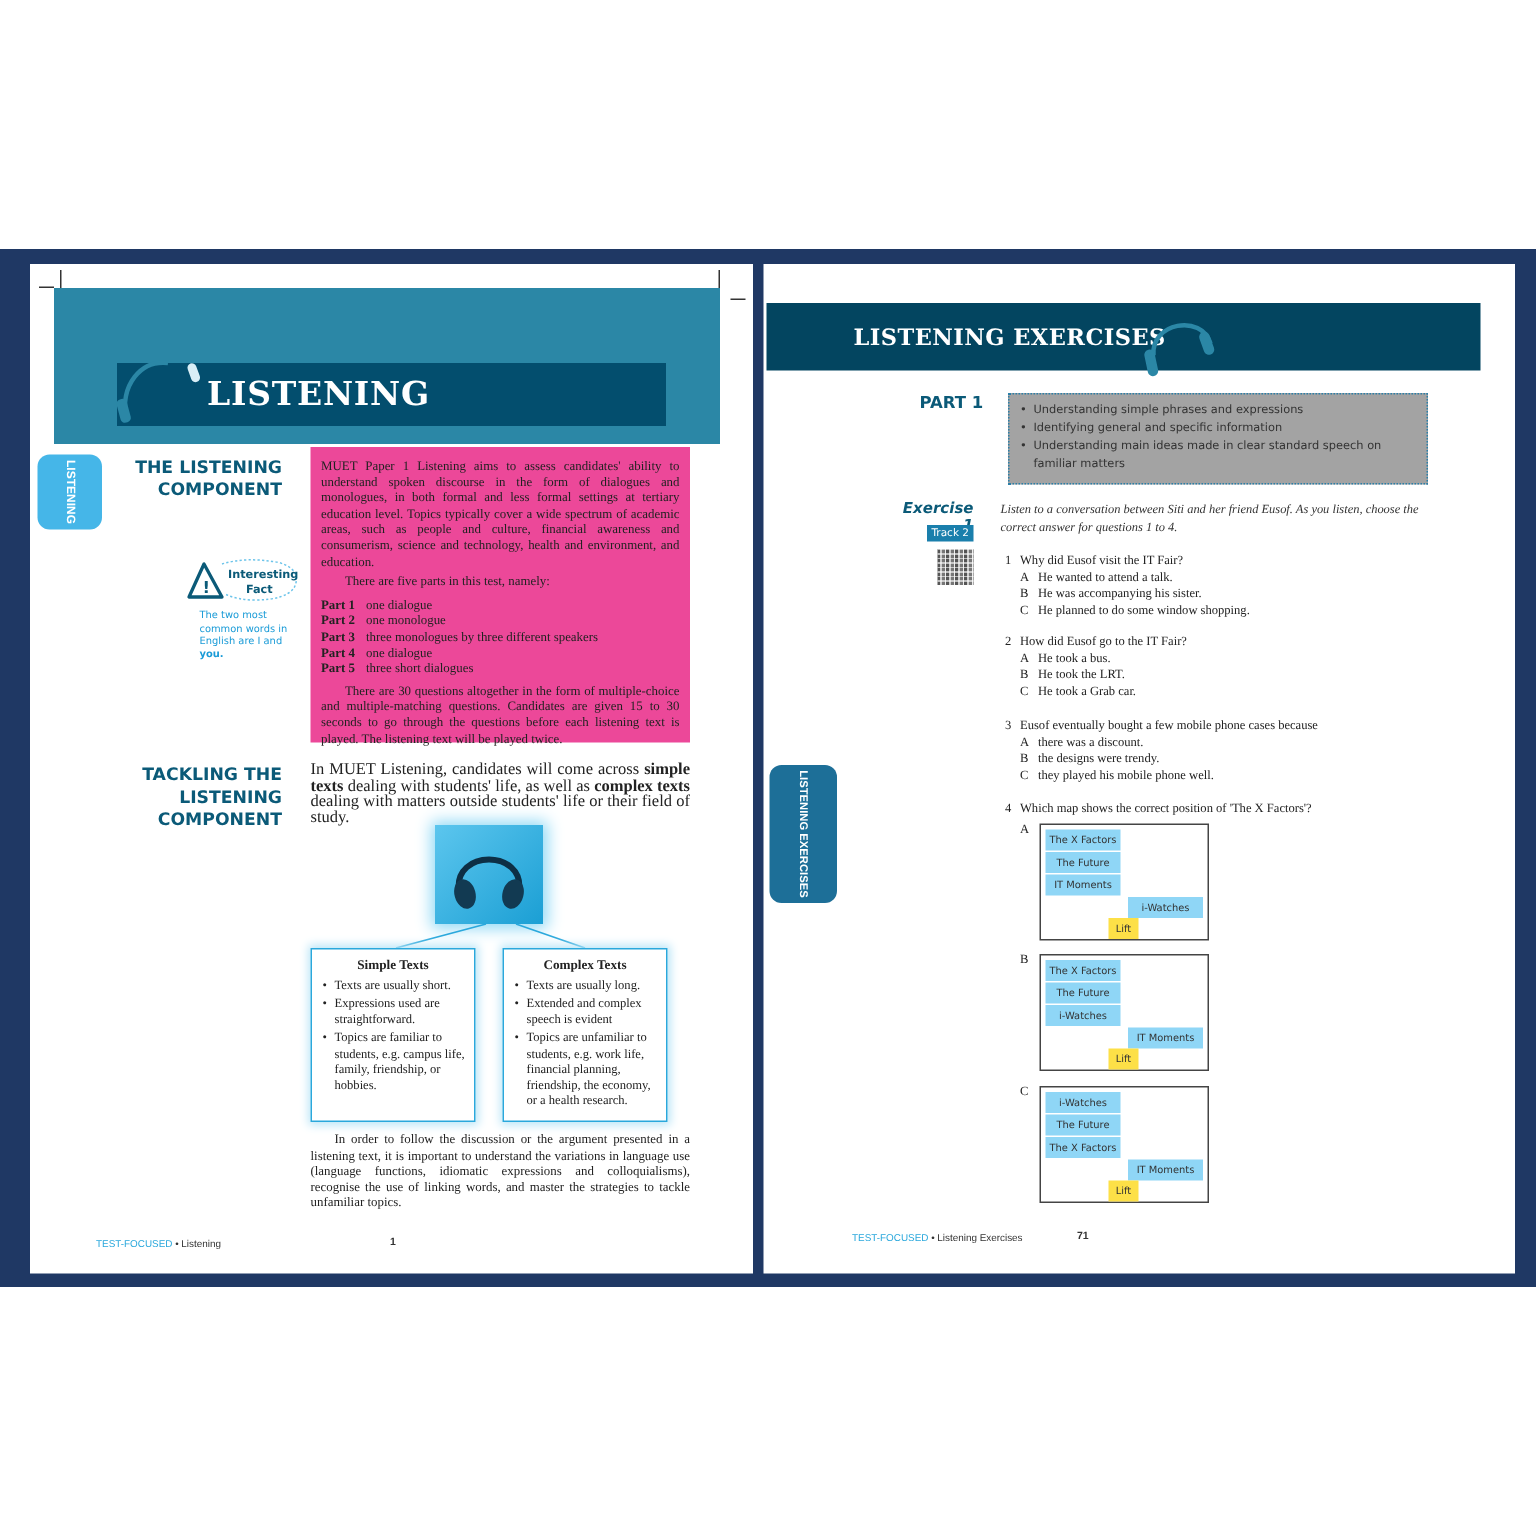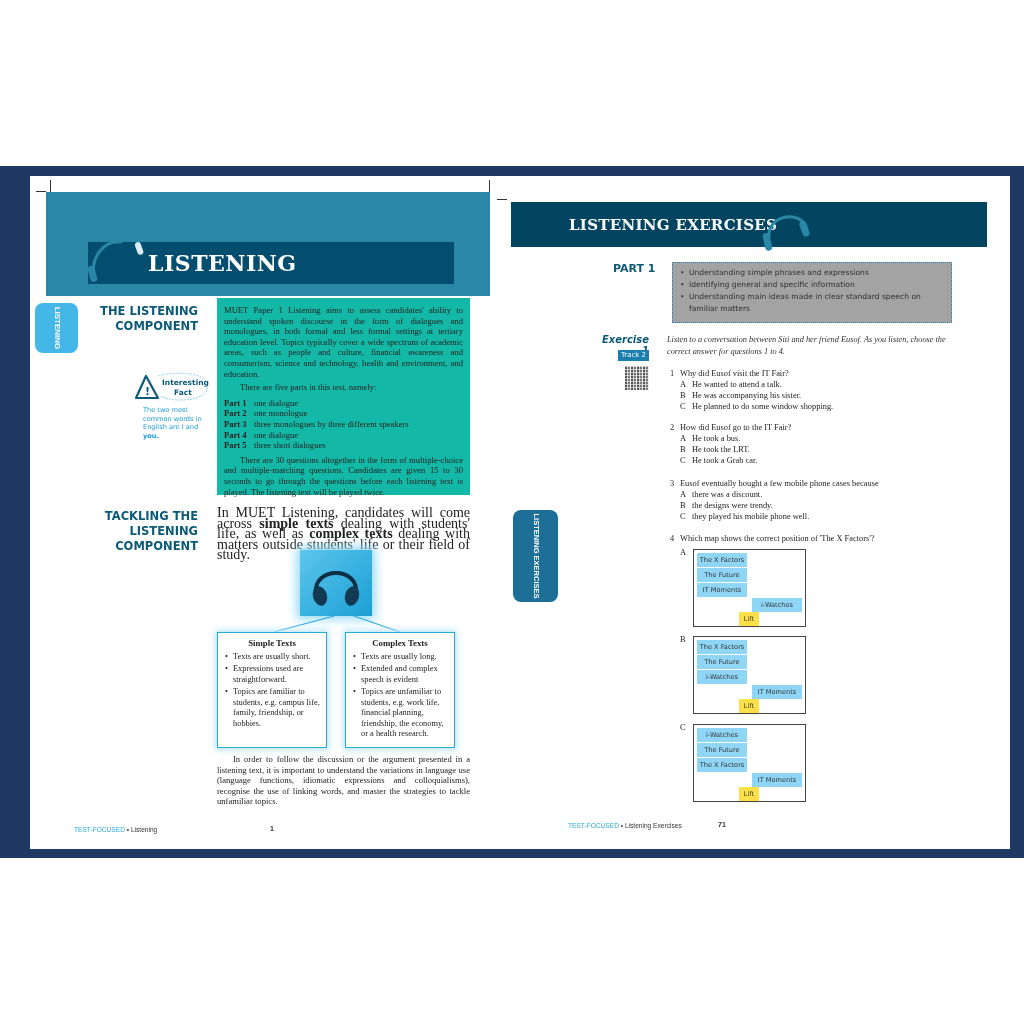--- a/index.html
+++ b/index.html
@@ -1,52 +1,52 @@
 <!DOCTYPE html>
 <html><head>
 <meta charset="utf-8">
 <style>
   * { box-sizing: border-box; margin: 0; padding: 0; }
   html, body { width: 1024px; height: 1024px; background: #ffffff; overflow: hidden; }
   body { position: relative; font-family: "Liberation Serif", serif; color: #222; }
 
   .frame { position: absolute; left: 0; top: 166px; width: 1024px; height: 692px; background: #1f3864; }
   .page { position: absolute; background: #ffffff; }
-  .page-left { left: 30px; top: 176px; width: 482px; height: 673px; }
+  .page-left { left: 20px; top: 176px; width: 482px; height: 673px; }
   .page-right { left: 509px; top: 176px; width: 501px; height: 673px; }
 
   
   .crop { position: absolute; background: #333; }
 
   
   .hero { position: absolute; left: 16px; top: 16px; width: 444px; height: 104px; background: #2b87a6; }
   .hero-band { position: absolute; left: 42px; top: 50px; width: 366px; height: 42px; background: #034e6e; }
   .hero-title { position: absolute; left: 60px; top: 8px; color: #fff; font-family: "DejaVu Serif", serif; font-weight: bold; font-size: 22px; letter-spacing: 0.5px; }
   .hero-icon { position: absolute; left: -2px; top: -6px; width: 60px; height: 48px; }
 
   .side-tab { position: absolute; left: 5px; top: 127px; width: 43px; height: 50px; background: #45b6e8; border-radius: 8px; }
   .side-tab span { position: absolute; left: 50%; top: 50%; transform: translate(-50%,-50%) rotate(90deg); color: #fff; font-family: "Liberation Sans", sans-serif; font-weight: bold; font-size: 8px; white-space: nowrap; }
 
   .sec-title { position: absolute; text-align: right; color: #0b5a78; font-family: "DejaVu Sans", sans-serif; font-weight: bold; font-size: 11.5px; line-height: 15px; }
   .st1 { left: 60px; top: 128px; width: 108px; }
   .st2 { left: 60px; top: 333px; width: 108px; }
 
-  .info-box { position: absolute; left: 187px; top: 122px; width: 253px; height: 197px; background: #14b8a6; padding: 7px 7px; font-size: 8.6px; line-height: 10.6px; text-align: justify; }
+  .info-box { position: absolute; left: 187px; top: 122px; width: 253px; height: 197px; background: #ec4899; padding: 7px 7px; font-size: 8.6px; line-height: 10.6px; text-align: justify; }
   .info-box p { margin-bottom: 3px; }
   .indent { text-indent: 16px; font-family: Liberation Serif, serif; }
   .parts { margin: 5px 0 4px 0; }
   .part-row { display: flex; }
   .part-row b { width: 30px; flex-shrink: 0; }
 
   .fact { position: absolute; left: 104px; top: 196px; width: 80px; }
   .fact-bubble { position: relative; width: 78px; height: 30px; }
   .fact-text { color: #1a9bd7; font-family: "DejaVu Sans", sans-serif; font-size: 6.6px; line-height: 8.5px; margin-top: 4px; padding-left: 9px; }
   .fact-text b { font-weight: bold; }
 
-  .intro-text { position: absolute; left: 187px; top: 332px; width: 253px; font-size: 14px; line-height: 10.6px; text-align: justify; }
+  .intro-text { position: absolute; left: 187px; top: 332px; width: 253px; font-size: 11px; line-height: 10.6px; text-align: justify; }
 
   .headphone-img { position: absolute; left: 270px; top: 374px; width: 72px; height: 66px; background: linear-gradient(135deg, #5cc6ee, #1b9fd4); box-shadow: 0 0 10px 3px #8ed8f5; }
   .connector { position: absolute; }
 
   .text-box { position: absolute; top: 456px; width: 110px; height: 116px; border: 1.5px solid #2aa8dc; box-shadow: 0 0 6px 2px #b9e5f7; padding: 5px 6px; font-size: 8.4px; line-height: 10.5px; background: #fff; }
   .tb1 { left: 187px; }
   .tb2 { left: 315px; }
   .text-box h4 { text-align: center; font-size: 8.8px; font-weight: bold; margin-bottom: 3px; }
   .text-box ul { list-style: none; }
   .text-box li { position: relative; padding-left: 9px; margin-bottom: 2px; }

